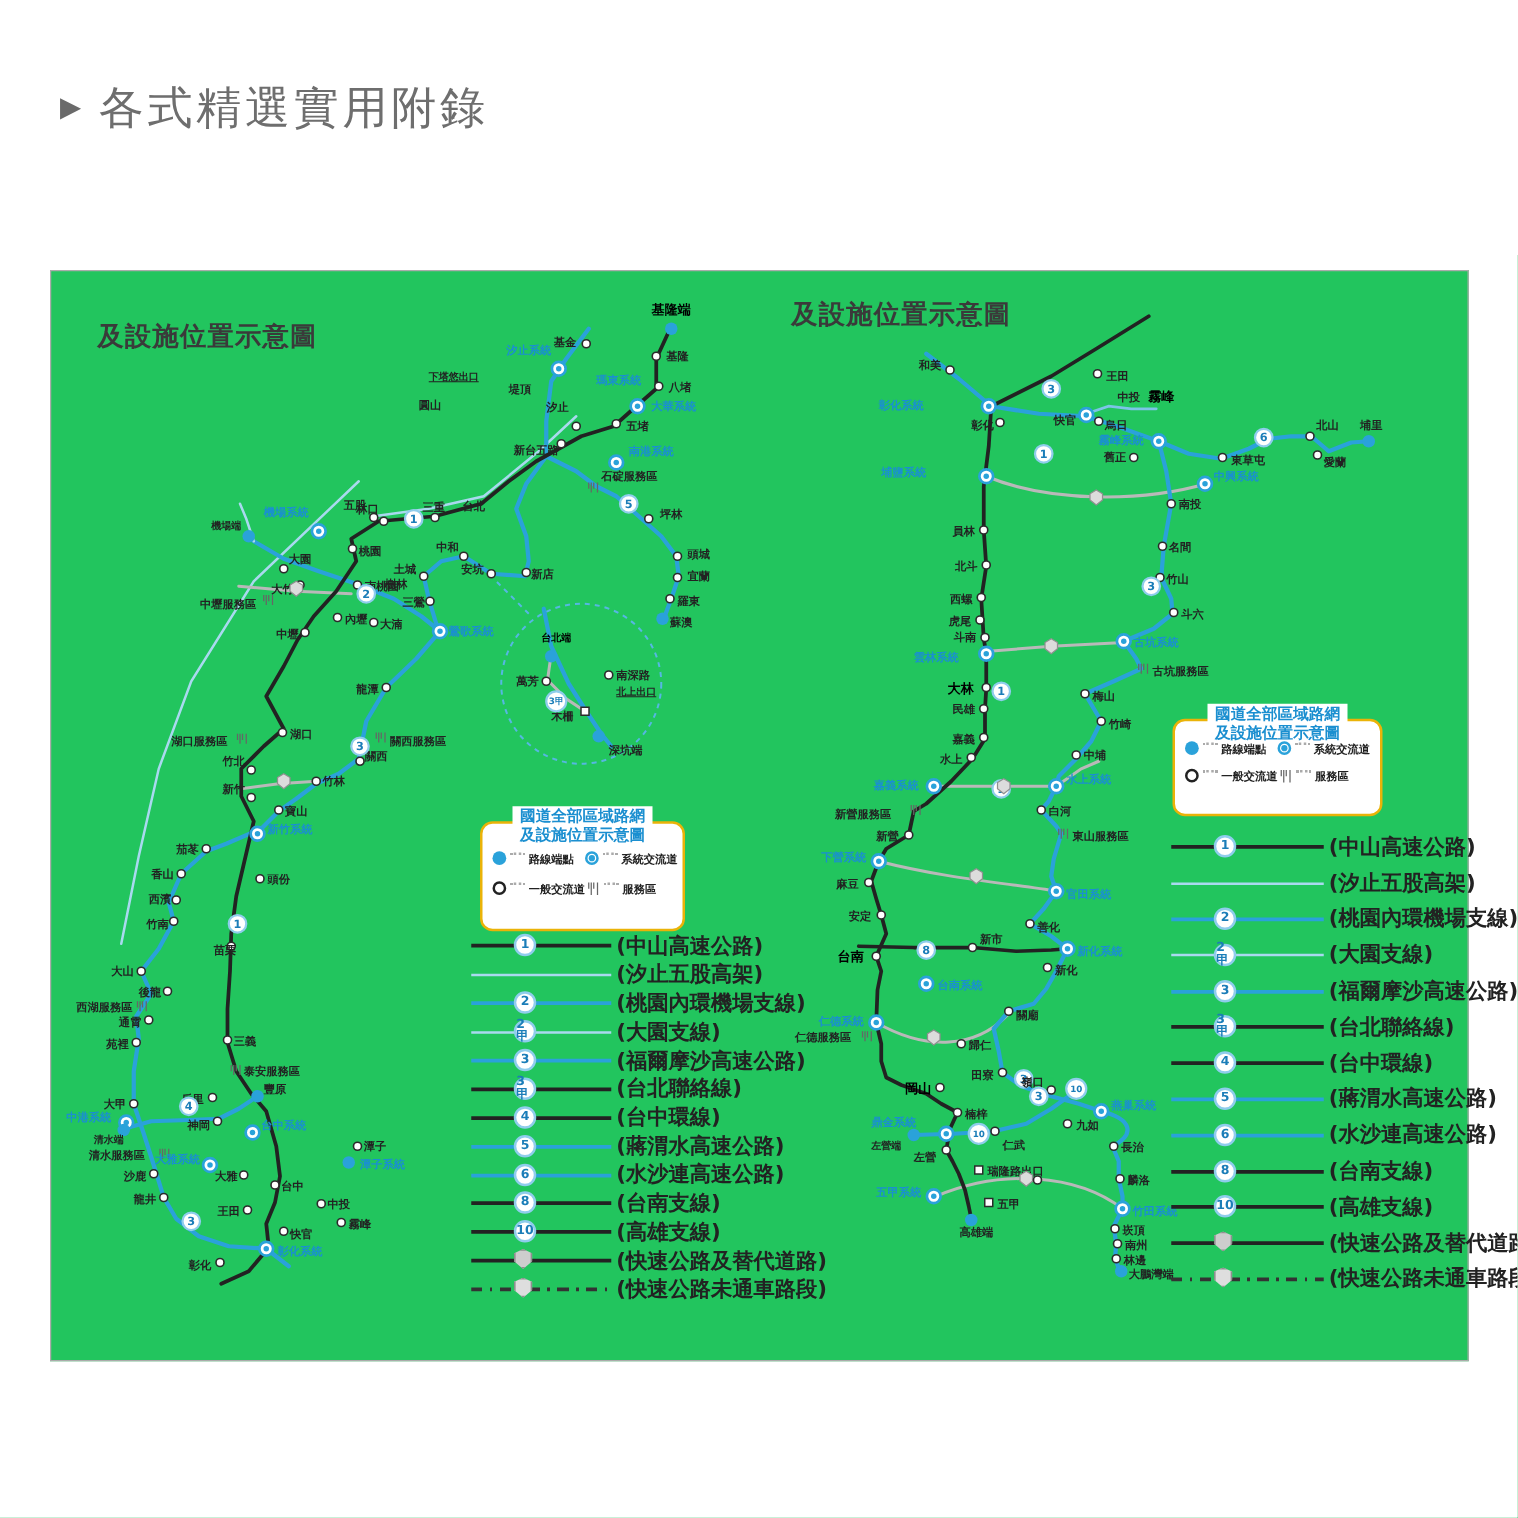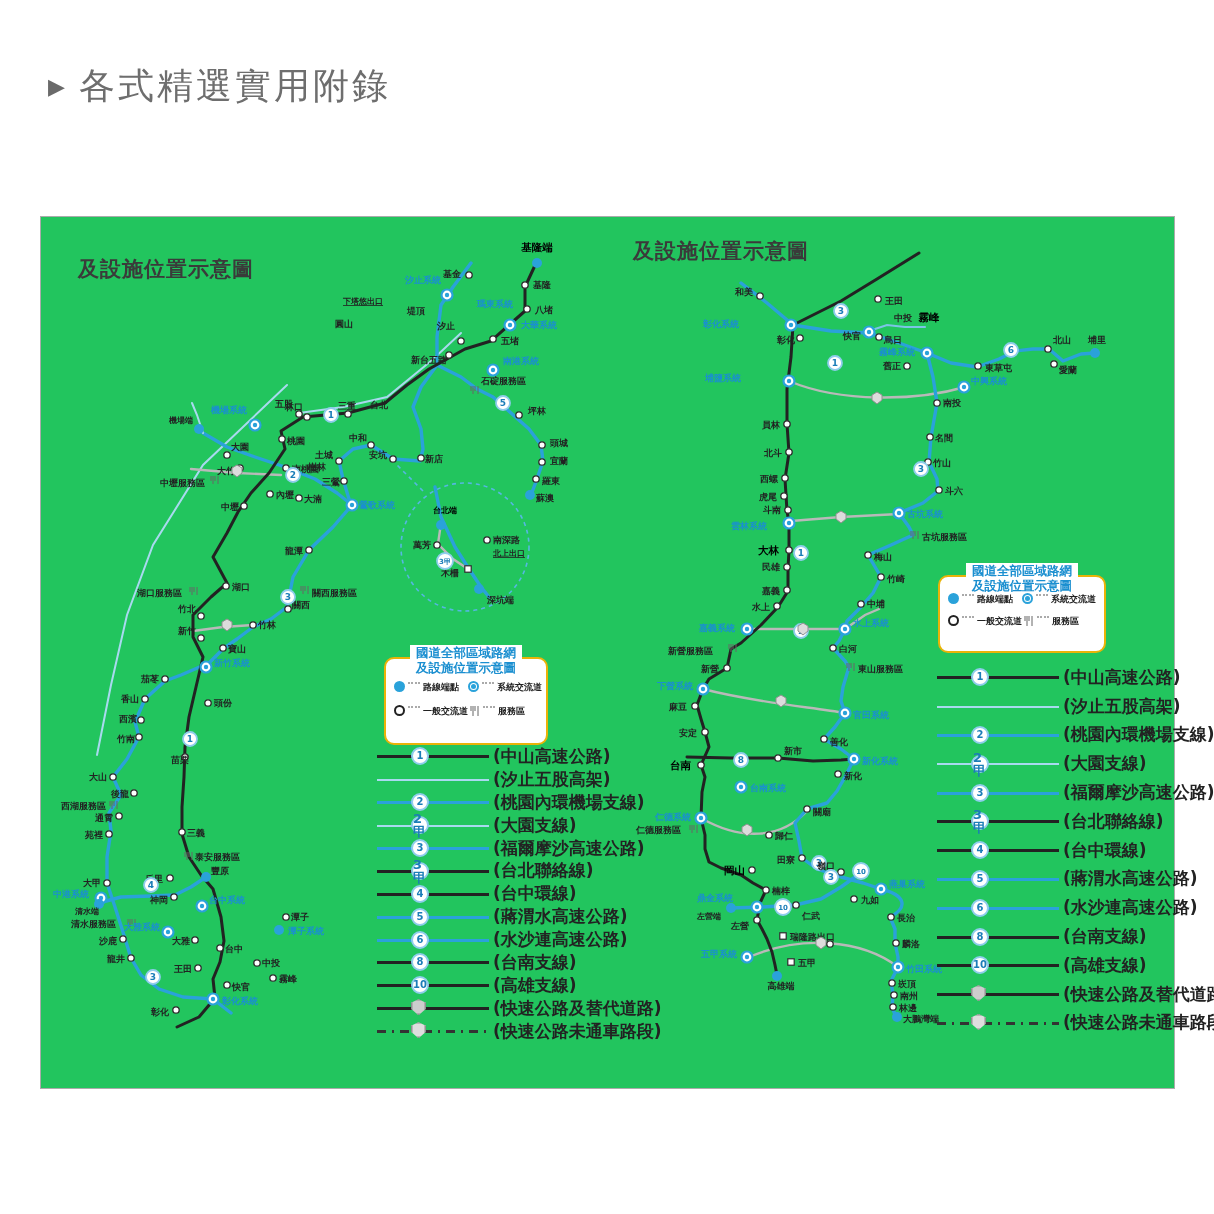--- a/index.html
+++ b/index.html
@@ -39,21 +39,21 @@
   .route-row{display:flex;align-items:center;height:22.9px;}
   .list-r .route-row{height:28.8px;}
   .sample{position:relative;width:112px;height:18px;flex:none;}
   .list-r .sample{width:122px;}
   .sample .line{position:absolute;left:0;right:0;top:8px;height:3px;background:#222;}
   .ln-blue .line{background:#2aa2da;}
   .ln-thin .line{background:#a9d9ef;height:2px;top:8.5px;}
   .ln-dash .line{background:repeating-linear-gradient(90deg,#333 0 9px,transparent 9px 15px,#333 15px 17px,transparent 17px 23px);}
   .badge{position:absolute;left:34px;top:0;width:14px;height:14px;border-radius:50%;border:2px solid #8fcdec;background:#fff;color:#1b7db8;font-size:10px;font-weight:bold;display:flex;align-items:center;justify-content:center;line-height:1;}
   .badge:empty{display:none;}
-  .b-sm .badge{font-size:13px;}
+  .b-sm .badge{font-size:10px;}
   .b-shield .badge{display:flex;border:none;border-radius:0;background:#cdcdcd;box-shadow:inset 0 0 0 1.5px #8f8f8f;width:15px;height:16px;clip-path:polygon(50% 0,100% 22%,100% 60%,50% 100%,0 60%,0 22%);}
   .sh-gray .badge{background:#dedede;}
   .route-name{margin-left:4px;font-size:17px;font-weight:bold;color:#222;white-space:nowrap;}
   
   .ml{font-family:"DejaVu Sans","Liberation Sans",sans-serif;font-size:9px;font-weight:600;fill:#222;}
   .ml.blue{fill:#1a8fd1;font-weight:bold;}
   .ml.bold{font-size:10.5px;font-weight:bold;fill:#000;}
   .ml.small{font-size:8px;}
   .ml.u{text-decoration:underline;}
   .bt{font-family:"DejaVu Sans","Liberation Sans",sans-serif;font-weight:bold;fill:#1b7db8;text-anchor:middle;}

